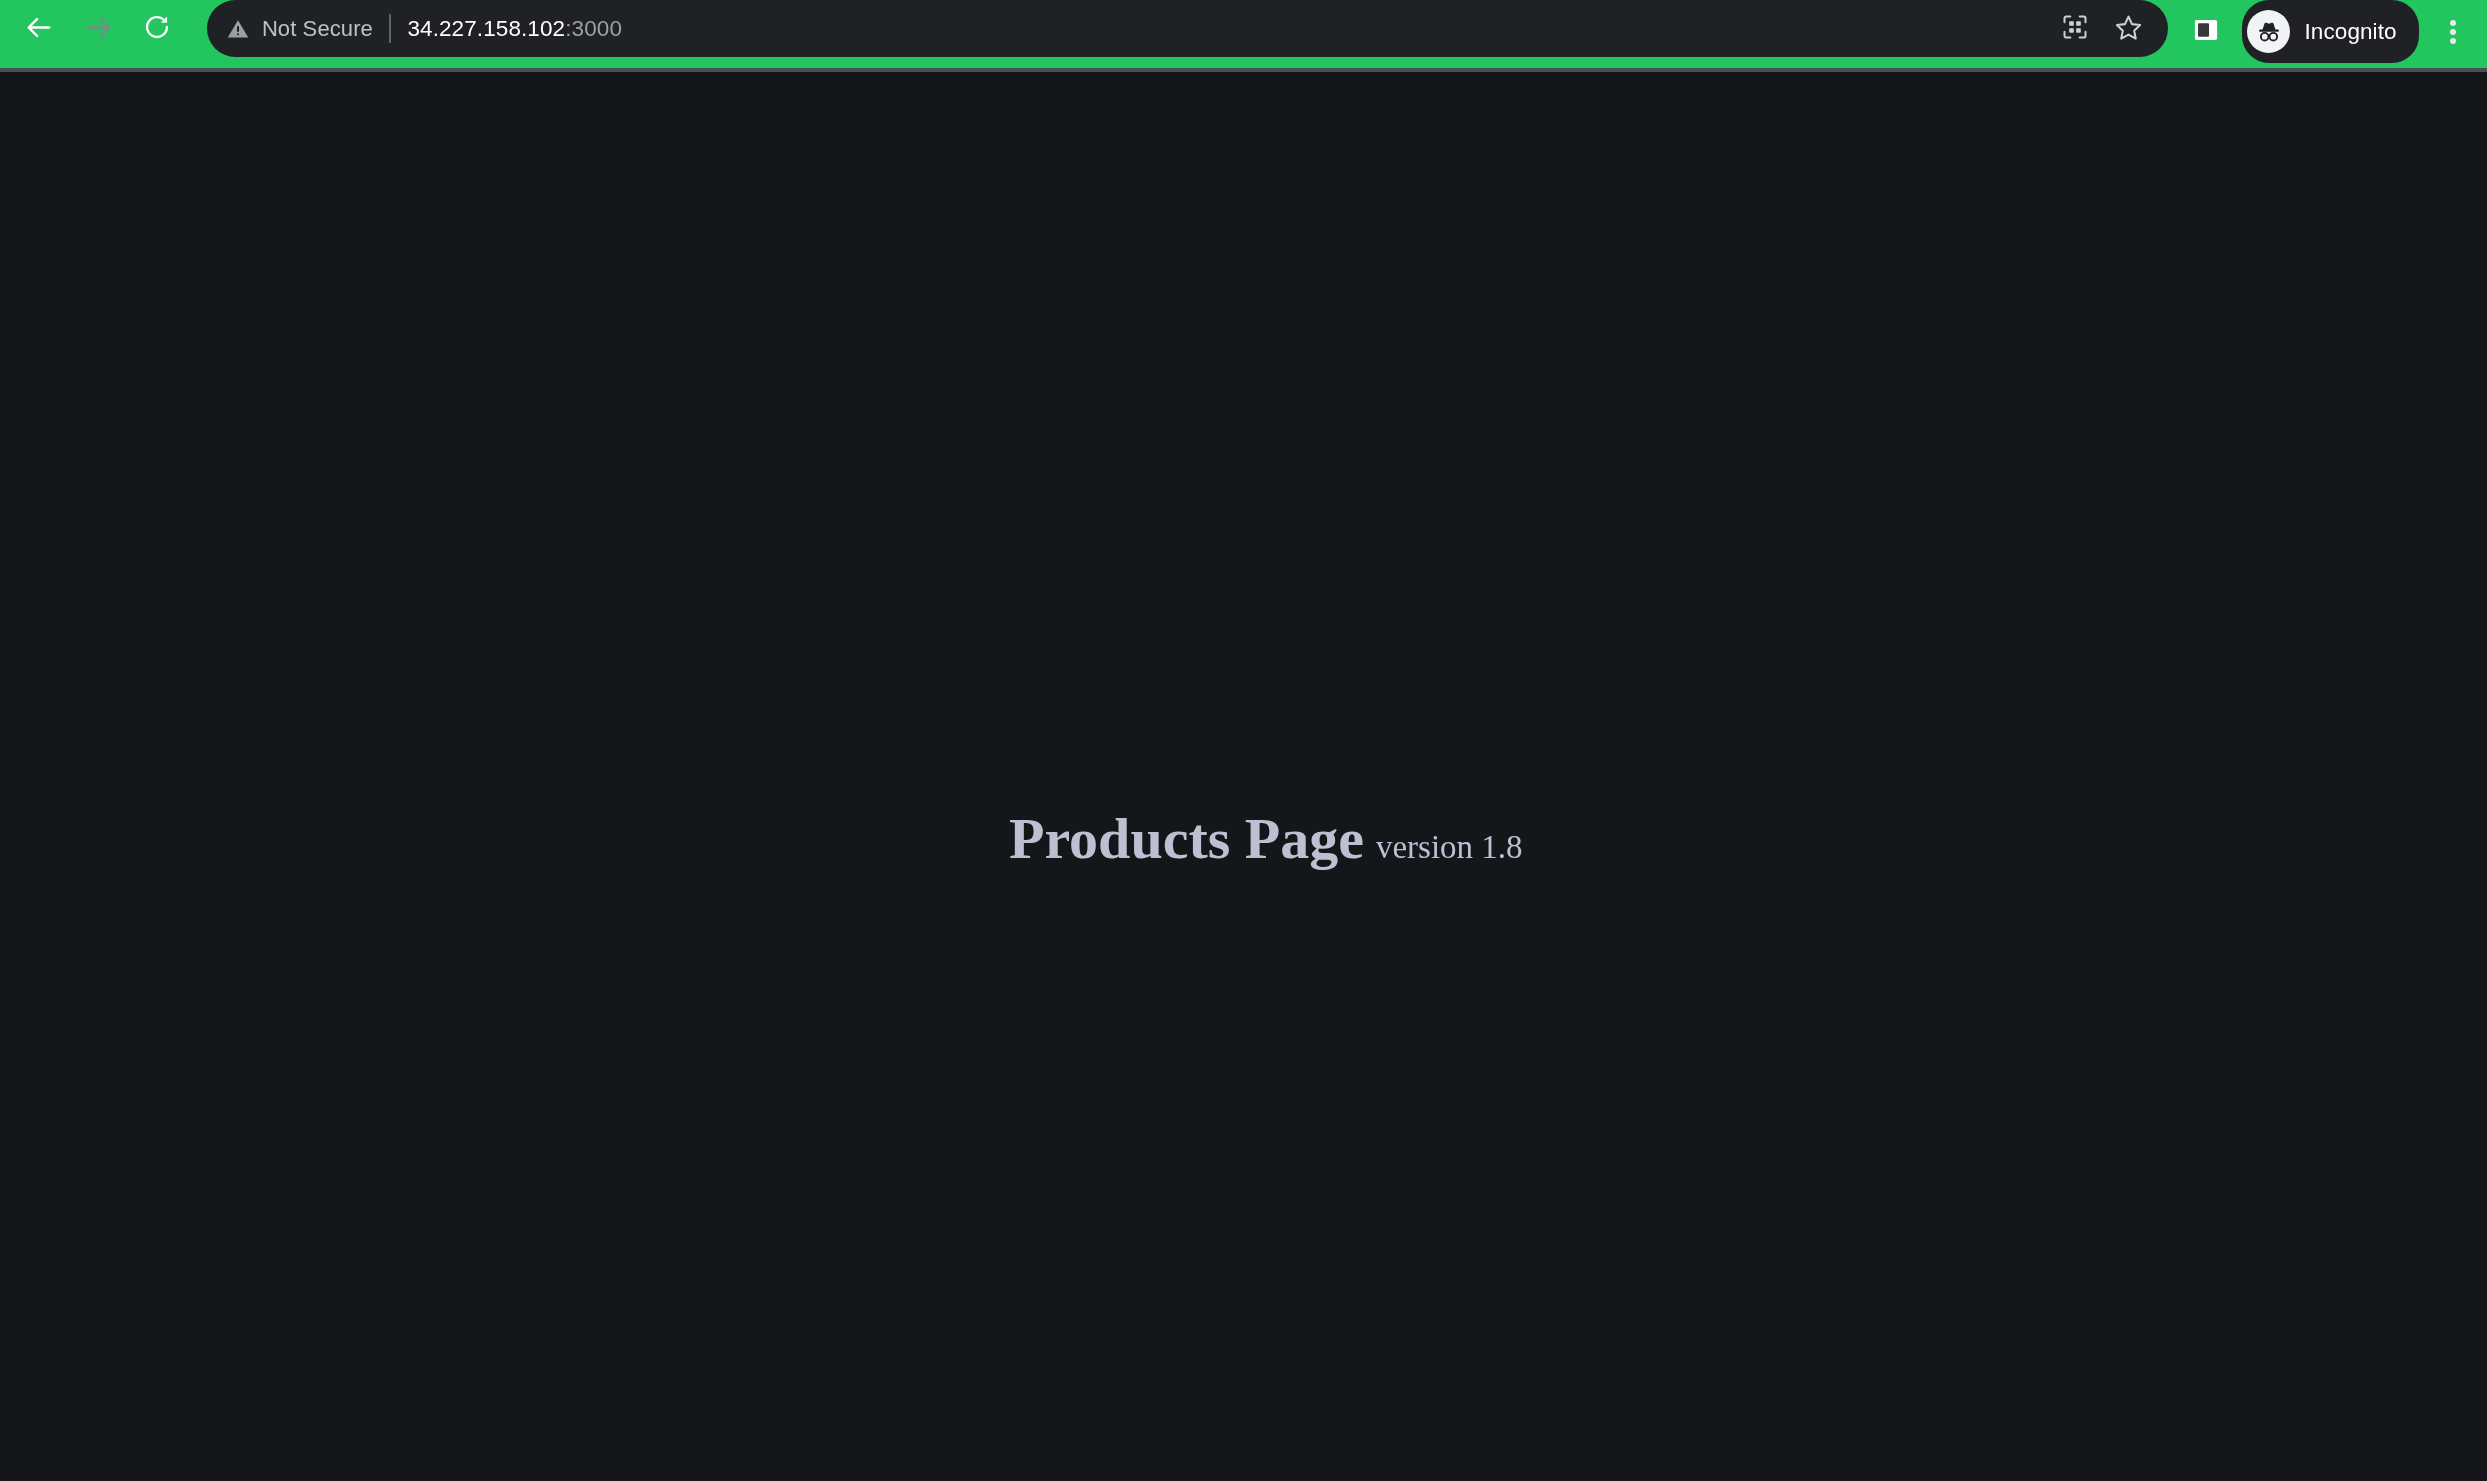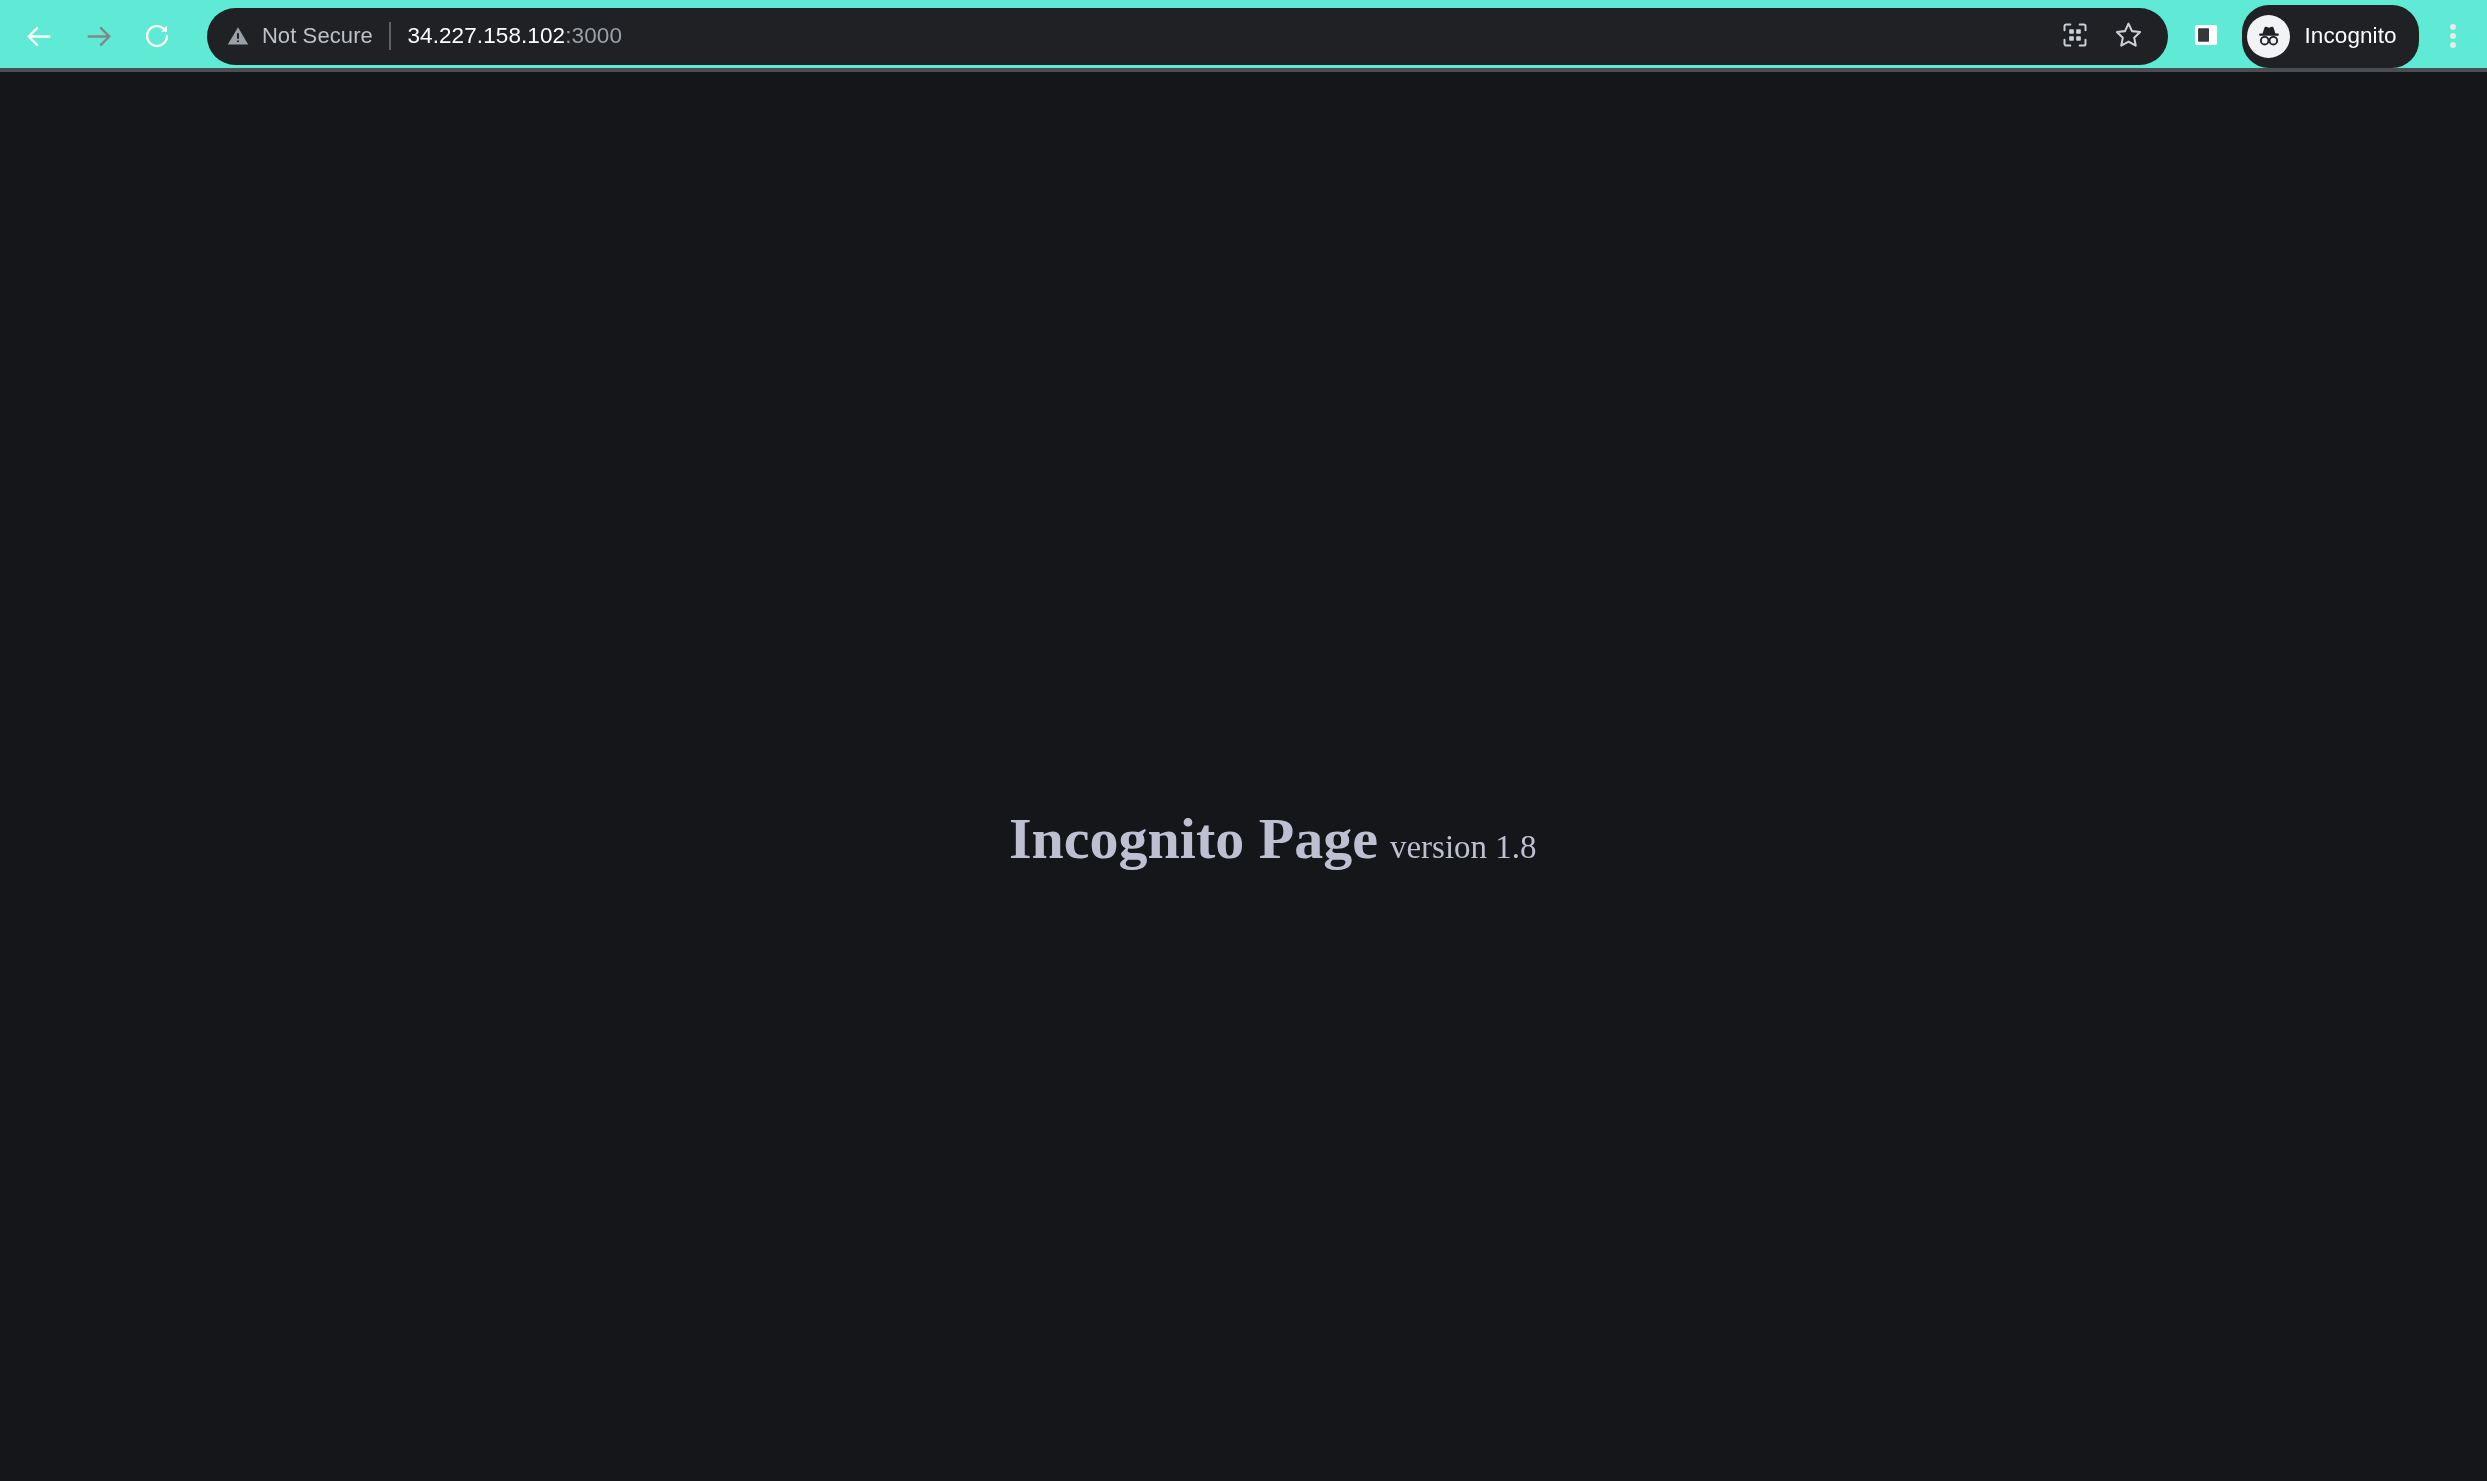--- a/index.html
+++ b/index.html
@@ -11,23 +11,23 @@
     background: #141619;
     font-family: "Liberation Sans", sans-serif;
   }
 
   
   #browser-chrome {
     position: absolute;
     top: 0; left: 0;
     width: 2487px;
     height: 72px;
-    background: #5eead4;
-    display: flex;
-    align-items: center;
+    background: #22c55e;
+    display: flex;
+    align-items: flex-start;
   }
 
   #chrome-bottom-border {
     position: absolute;
     top: 68px; left: 0;
     width: 2487px;
     height: 3.5px;
     background: #4a4d52;
   }
 
@@ -315,18 +315,18 @@
         <span class="menu-dot"></span>
       </span>
     </div>
   </div>
 </div>
 <div id="chrome-bottom-border"></div>
 
 <div id="page-viewport">
   <div id="page-content">
     <div id="heading-row">
-      <span id="page-title">Incognito Page</span>
+      <span id="page-title">Products Page</span>
       <span id="page-version">version 1.8</span>
     </div>
   </div>
 </div>
 
 
 </body></html>

